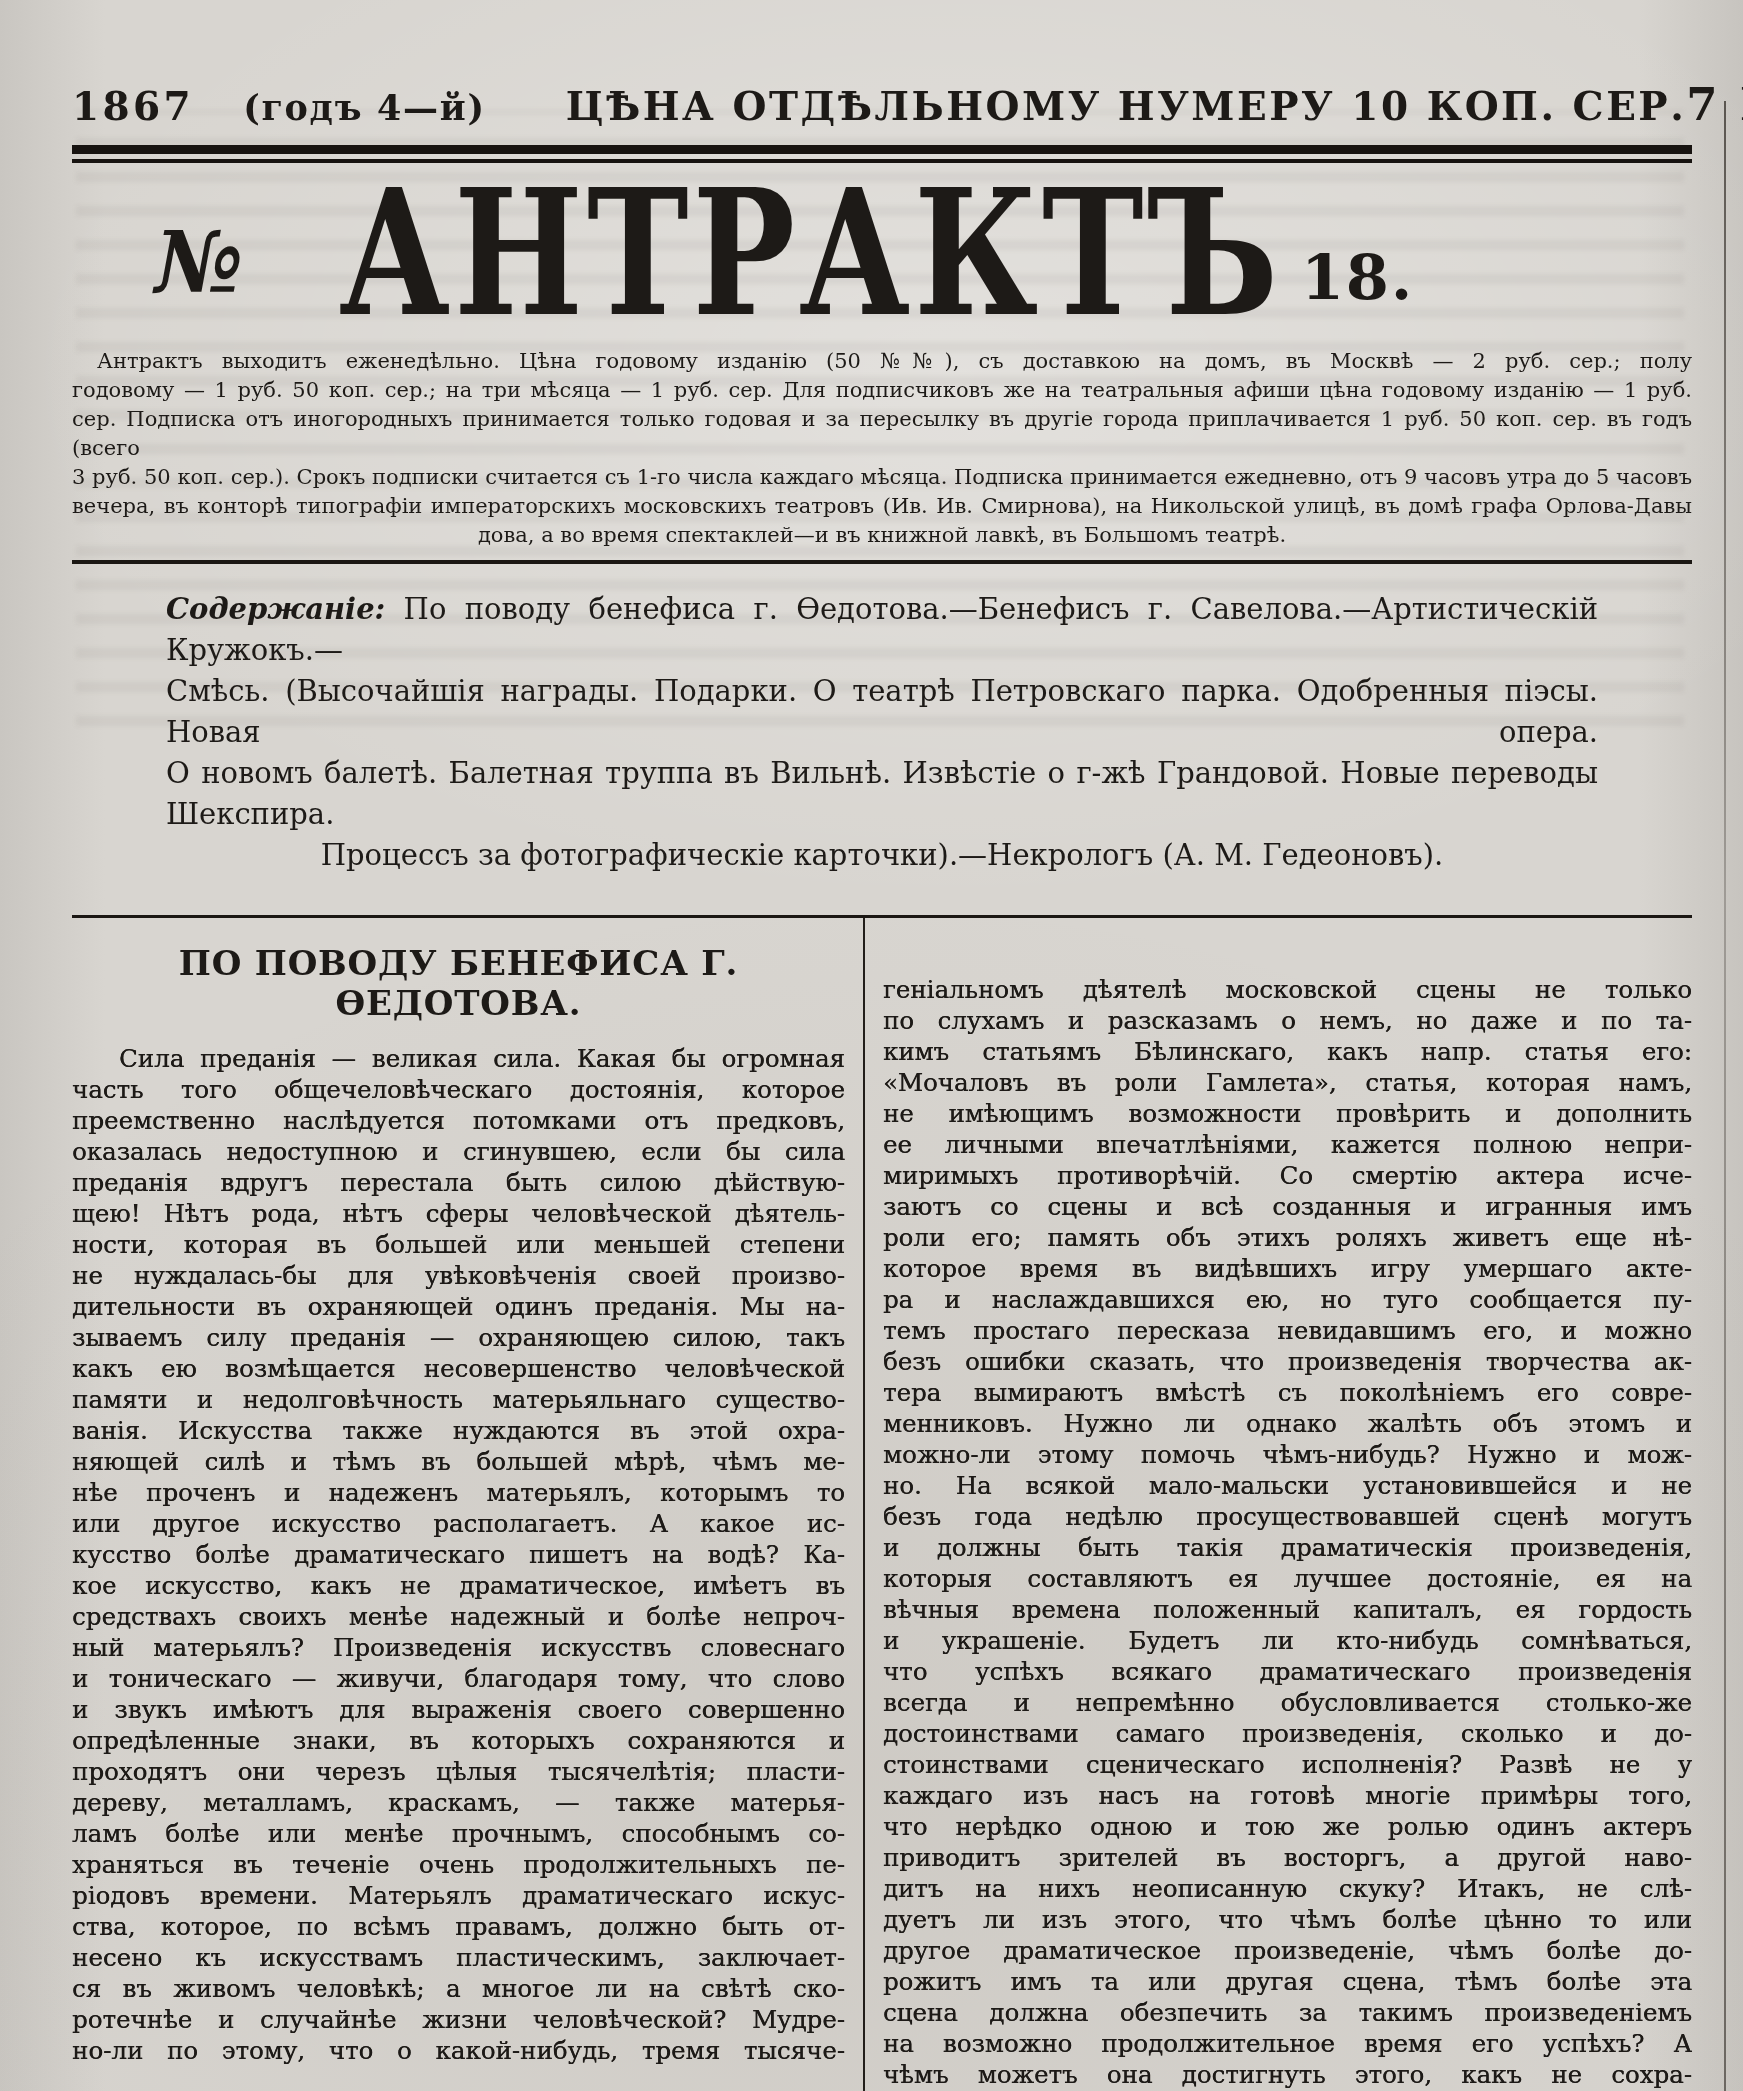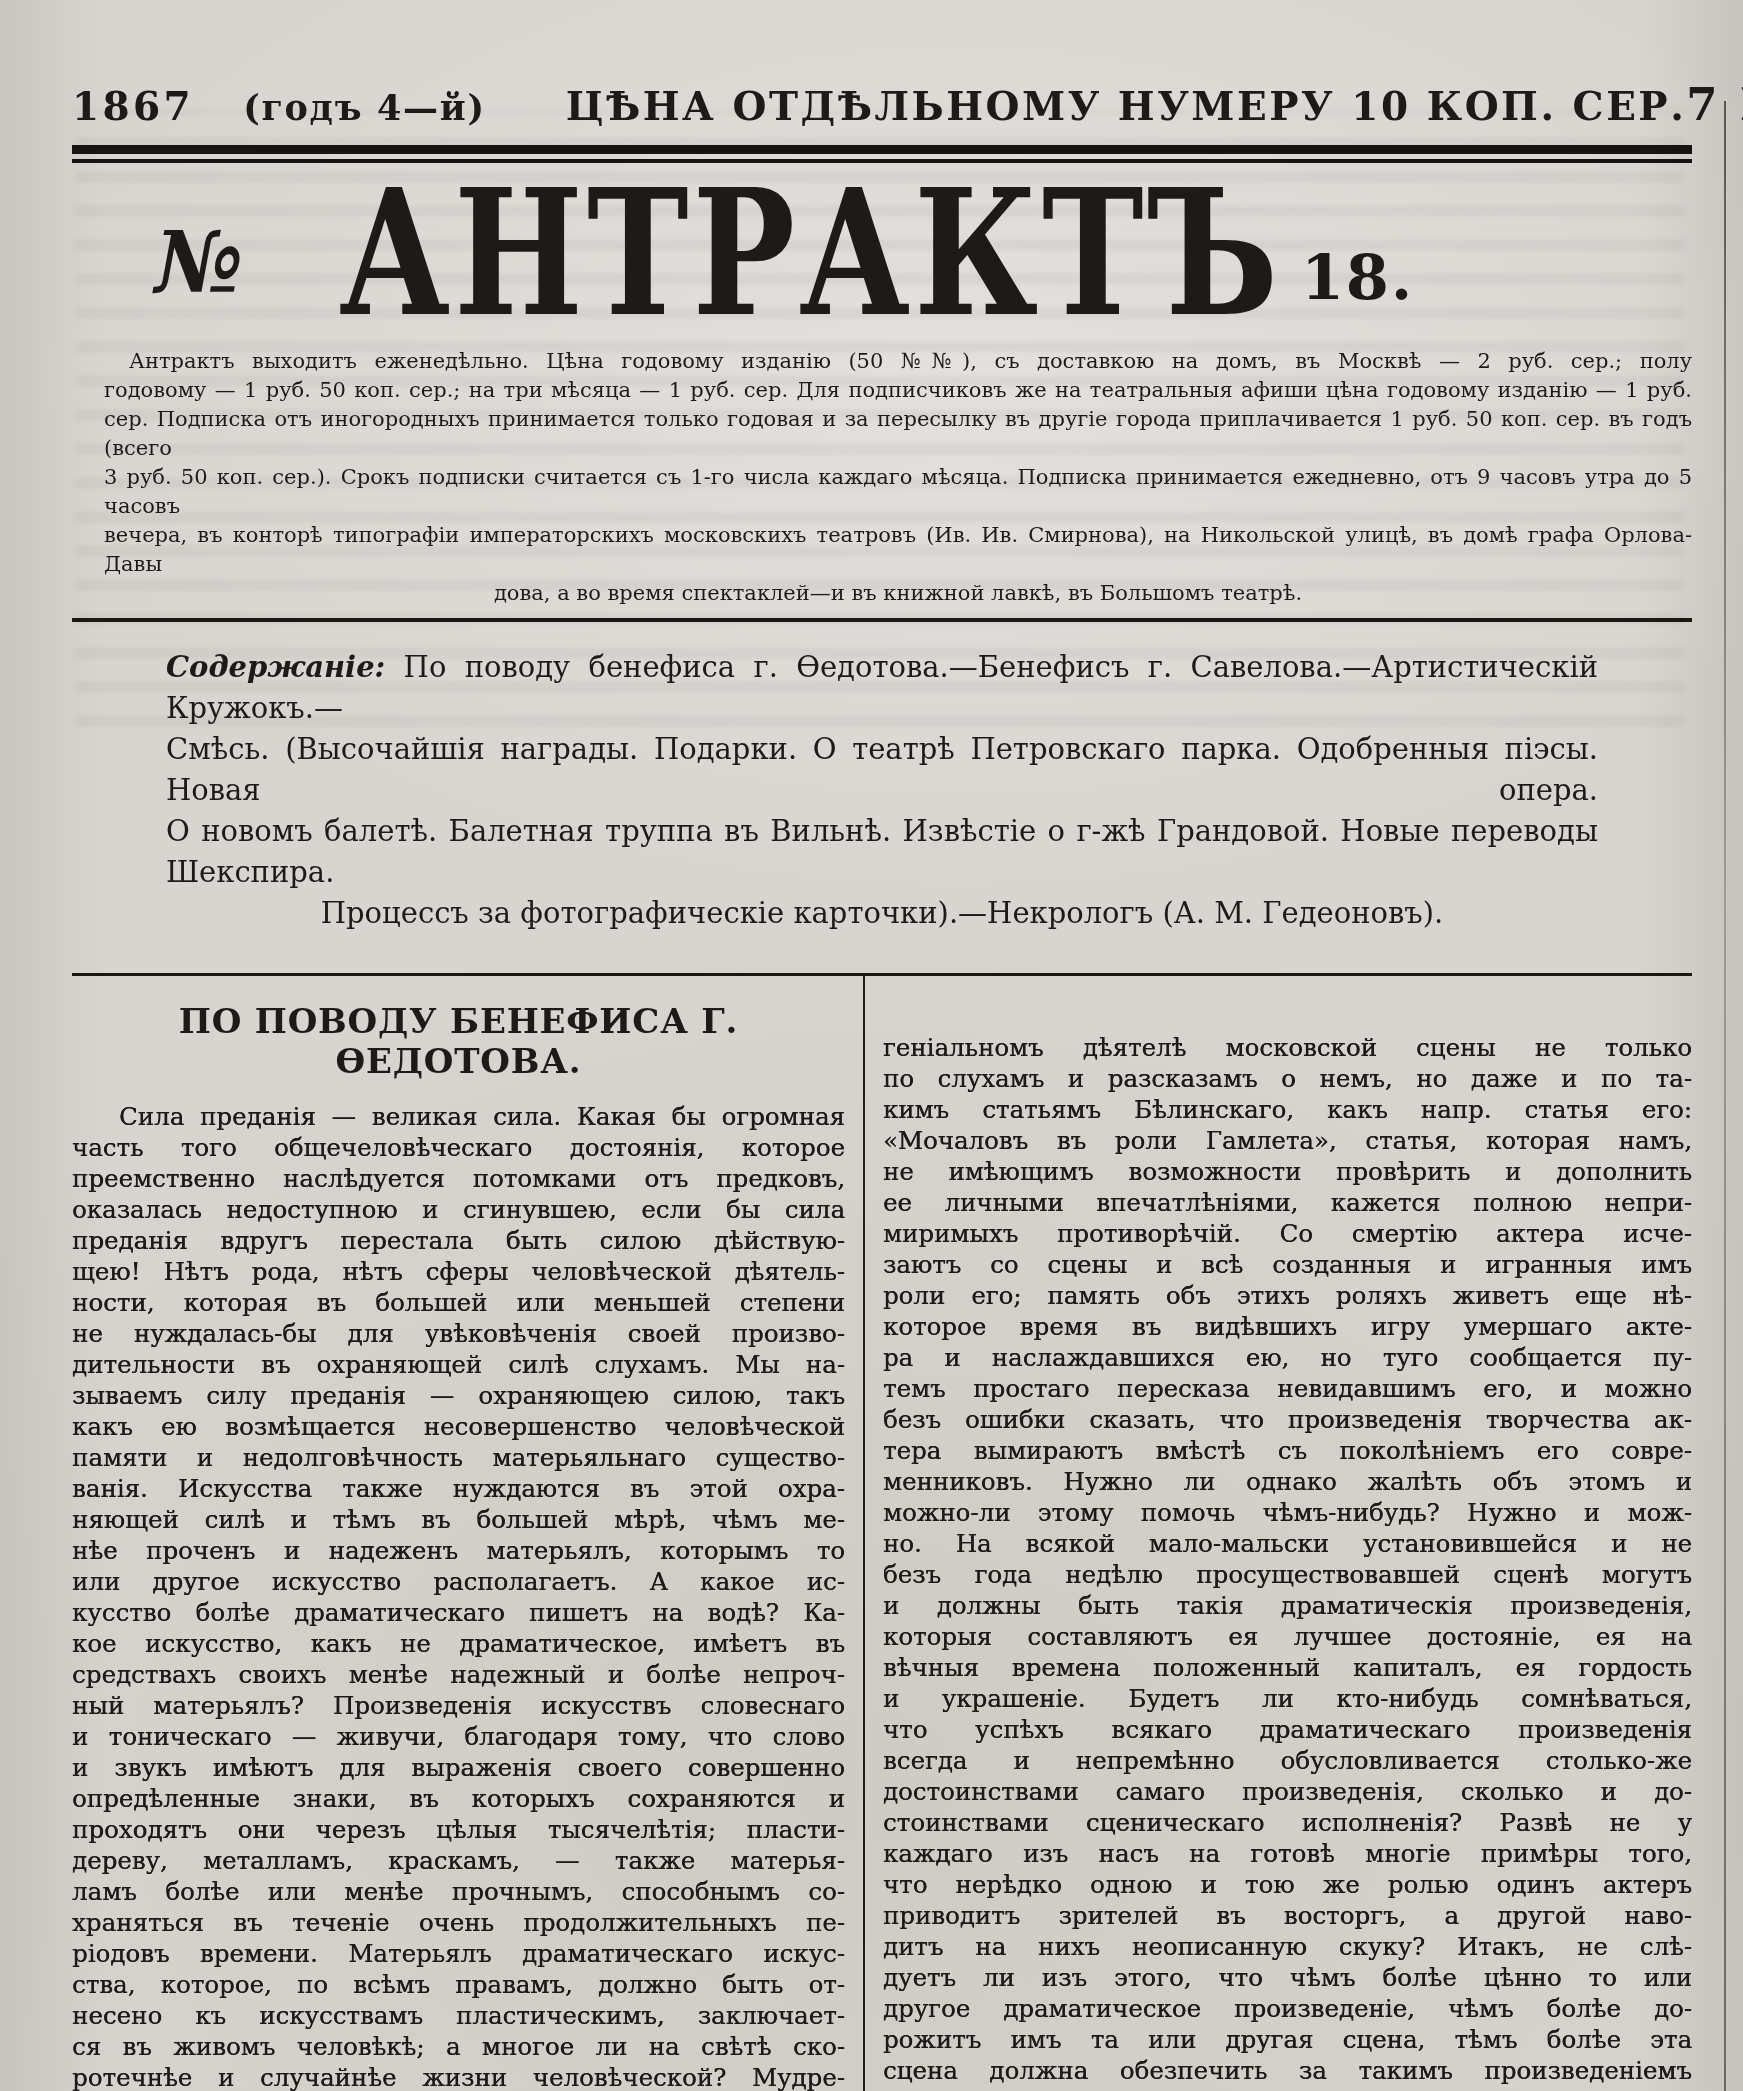--- a/index.html
+++ b/index.html
@@ -60,21 +60,21 @@
     font-size:175px;line-height:169px;font-weight:bold;
   }
   .mh-title span{display:inline-block;transform:scaleX(0.78);letter-spacing:5px;}
   .mh-issue{
     position:absolute;right:278px;top:78px;
     font-size:62px;font-weight:bold;letter-spacing:1.7px;
   }
 
   
   .subscription{margin-top:3.4px;font-size:21px;line-height:29px;}
-  .sline{text-align:justify;text-align-last:justify;white-space:normal;margin-left:32px;}
+  .sline{text-align:justify;text-align-last:justify;white-space:normal;}
   .subscription .sline:first-child{text-indent:25px;}
   .subscription .sline:last-child{text-align:center;text-align-last:center;}
 
   .rule-thin{height:3.4px;background:#1b1713;margin-top:10px;}
 
   
   .contents{padding:25px 94px 29px 94px;font-size:29px;line-height:41px;}
   .cline{text-align:justify;text-align-last:justify;}
   .cline.center{text-align:center;text-align-last:center;}
   .clabel{font-style:italic;font-weight:bold;}
@@ -148,21 +148,21 @@
         <h2 class="art-head">ПО ПОВОДУ БЕНЕФИСА Г. ѲЕДОТОВА.</h2>
         <div class="body-lines indent-first">
             <div class="bline">Сила преданія — великая сила. Какая бы огромная</div>
             <div class="bline">часть того общечеловѣческаго достоянія, которое</div>
             <div class="bline">преемственно наслѣдуется потомками отъ предковъ,</div>
             <div class="bline">оказалась недоступною и сгинувшею, если бы сила</div>
             <div class="bline">преданія вдругъ перестала быть силою дѣйствую-</div>
             <div class="bline">щею! Нѣтъ рода, нѣтъ сферы человѣческой дѣятель-</div>
             <div class="bline">ности, которая въ большей или меньшей степени</div>
             <div class="bline">не нуждалась-бы для увѣковѣченія своей произво-</div>
-            <div class="bline">дительности въ охраняющей силѣ слухамъ. Мы на-</div>
+            <div class="bline">дительности въ охраняющей одинъ преданія. Мы на-</div>
             <div class="bline">зываемъ силу преданія — охраняющею силою, такъ</div>
             <div class="bline">какъ ею возмѣщается несовершенство человѣческой</div>
             <div class="bline">памяти и недолговѣчность матерьяльнаго существо-</div>
             <div class="bline">ванія. Искусства также нуждаются въ этой охра-</div>
             <div class="bline">няющей силѣ и тѣмъ въ большей мѣрѣ, чѣмъ ме-</div>
             <div class="bline">нѣе проченъ и надеженъ матерьялъ, которымъ то</div>
             <div class="bline">или другое искусство располагаетъ. А какое ис-</div>
             <div class="bline">кусство болѣе драматическаго пишетъ на водѣ? Ка-</div>
             <div class="bline">кое искусство, какъ не драматическое, имѣетъ въ</div>
             <div class="bline">средствахъ своихъ менѣе надежный и болѣе непроч-</div>

